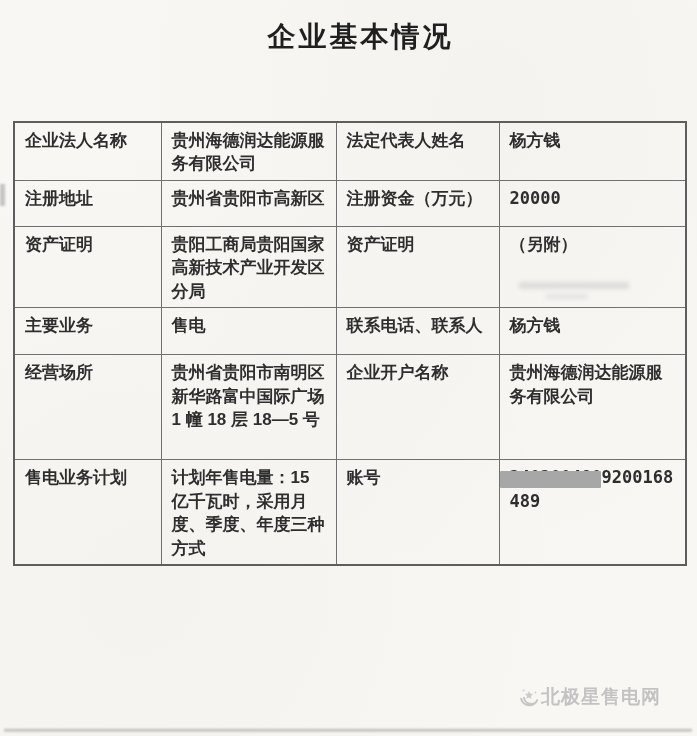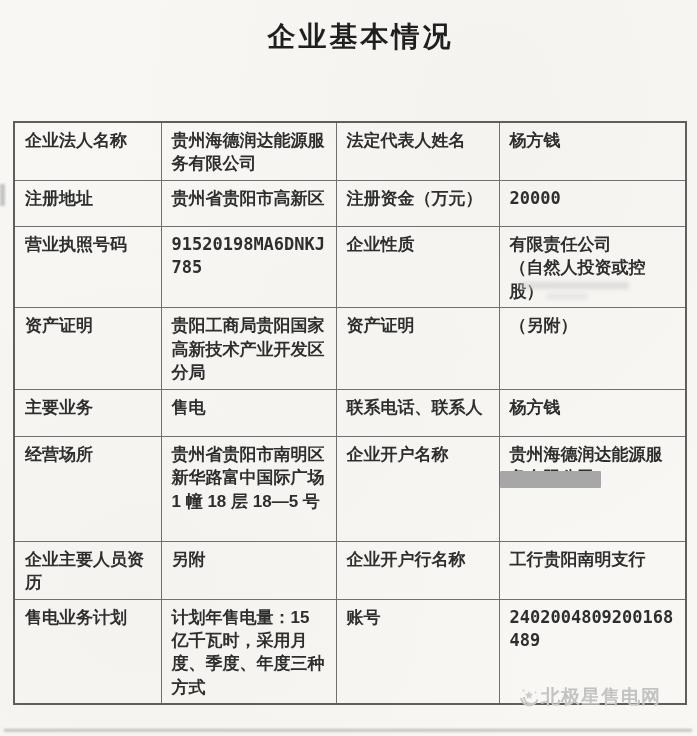--- a/index.html
+++ b/index.html
@@ -152,52 +152,37 @@
         <td>贵州海德润达能源服务有限公司</td>
         <td>法定代表人姓名</td>
         <td>杨方钱</td>
       </tr>
       <tr class="r1">
         <td>注册地址</td>
         <td>贵州省贵阳市高新区</td>
         <td>注册资金（万元）</td>
         <td class="num">20000</td>
       </tr>
-      <tr class="r3">
-        <td>营业执照号码</td>
-        <td class="num">91520198MA6DNKJ785</td>
-        <td>企业性质</td>
-        <td>
-          <div>有限责任公司</div>
-          <div>（自然人投资或控股）</div>
-        </td>
-      </tr>
       <tr class="r4">
         <td>资产证明</td>
         <td>贵阳工商局贵阳国家高新技术产业开发区分局</td>
         <td>资产证明</td>
         <td>（另附）</td>
       </tr>
       <tr class="r5">
         <td>主要业务</td>
         <td>售电</td>
         <td>联系电话、联系人</td>
         <td>杨方钱</td>
       </tr>
       <tr class="r6">
         <td>经营场所</td>
         <td>贵州省贵阳市南明区新华路富中国际广场 1 幢 18 层 18—5 号</td>
         <td>企业开户名称</td>
         <td>贵州海德润达能源服务有限公司</td>
-      </tr>
-      <tr class="r7">
-        <td>企业主要人员资历</td>
-        <td>另附</td>
-        <td>企业开户行名称</td>
-        <td>工行贵阳南明支行</td>
       </tr>
       <tr class="r8">
         <td>售电业务计划</td>
         <td>计划年售电量：15 亿千瓦时，采用月度、季度、年度三种方式</td>
         <td>账号</td>
         <td class="num">2402004809200168489</td>
       </tr>
     </tbody>
   </table>
 

